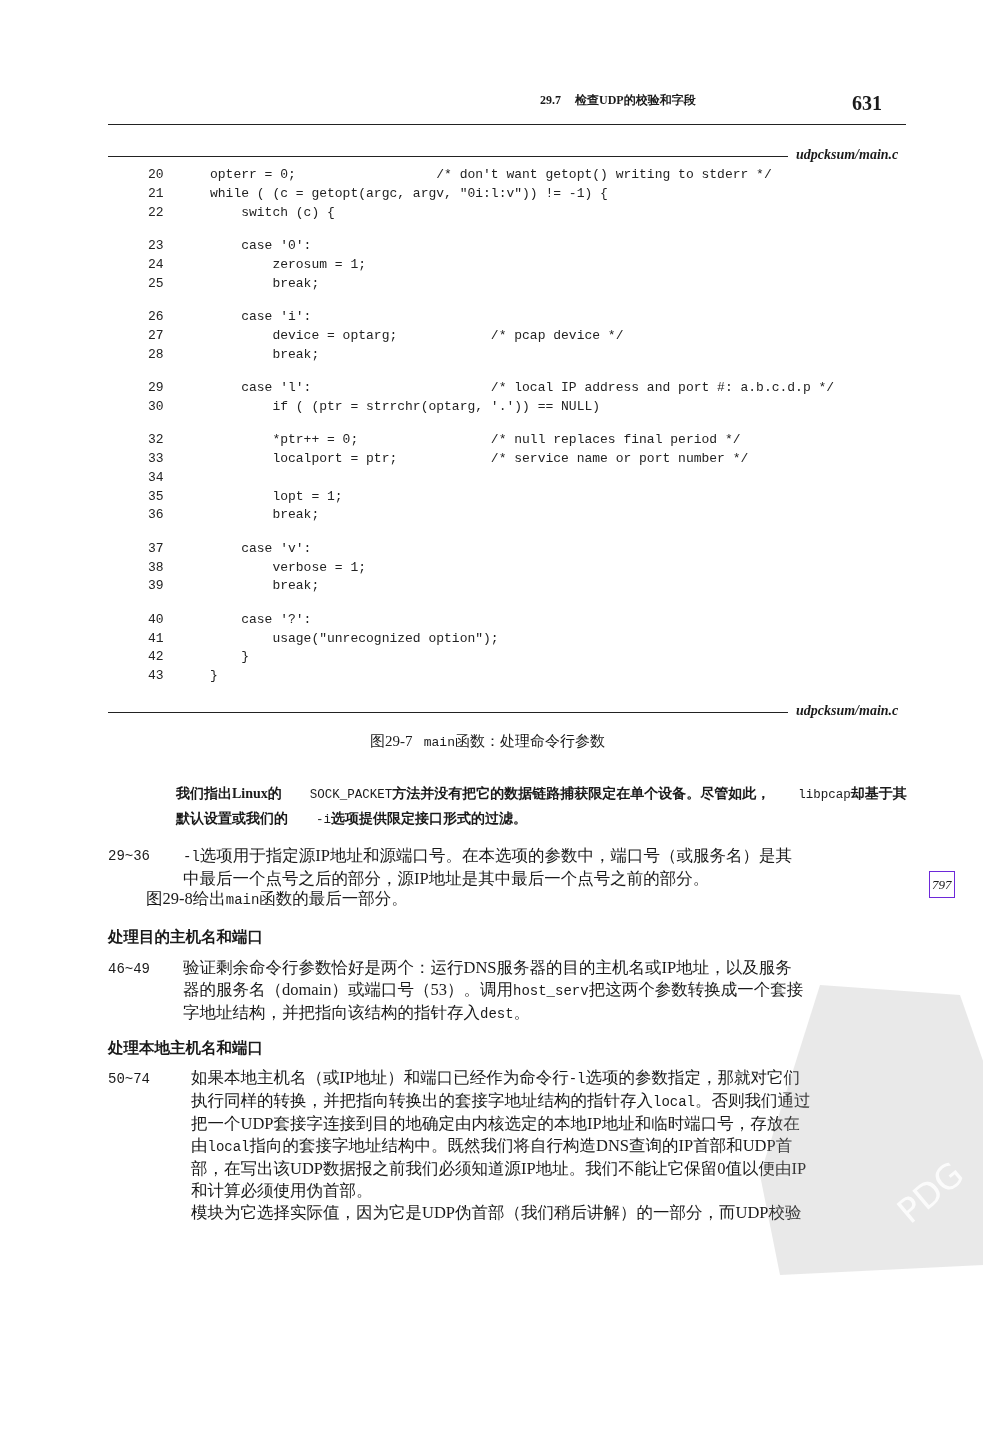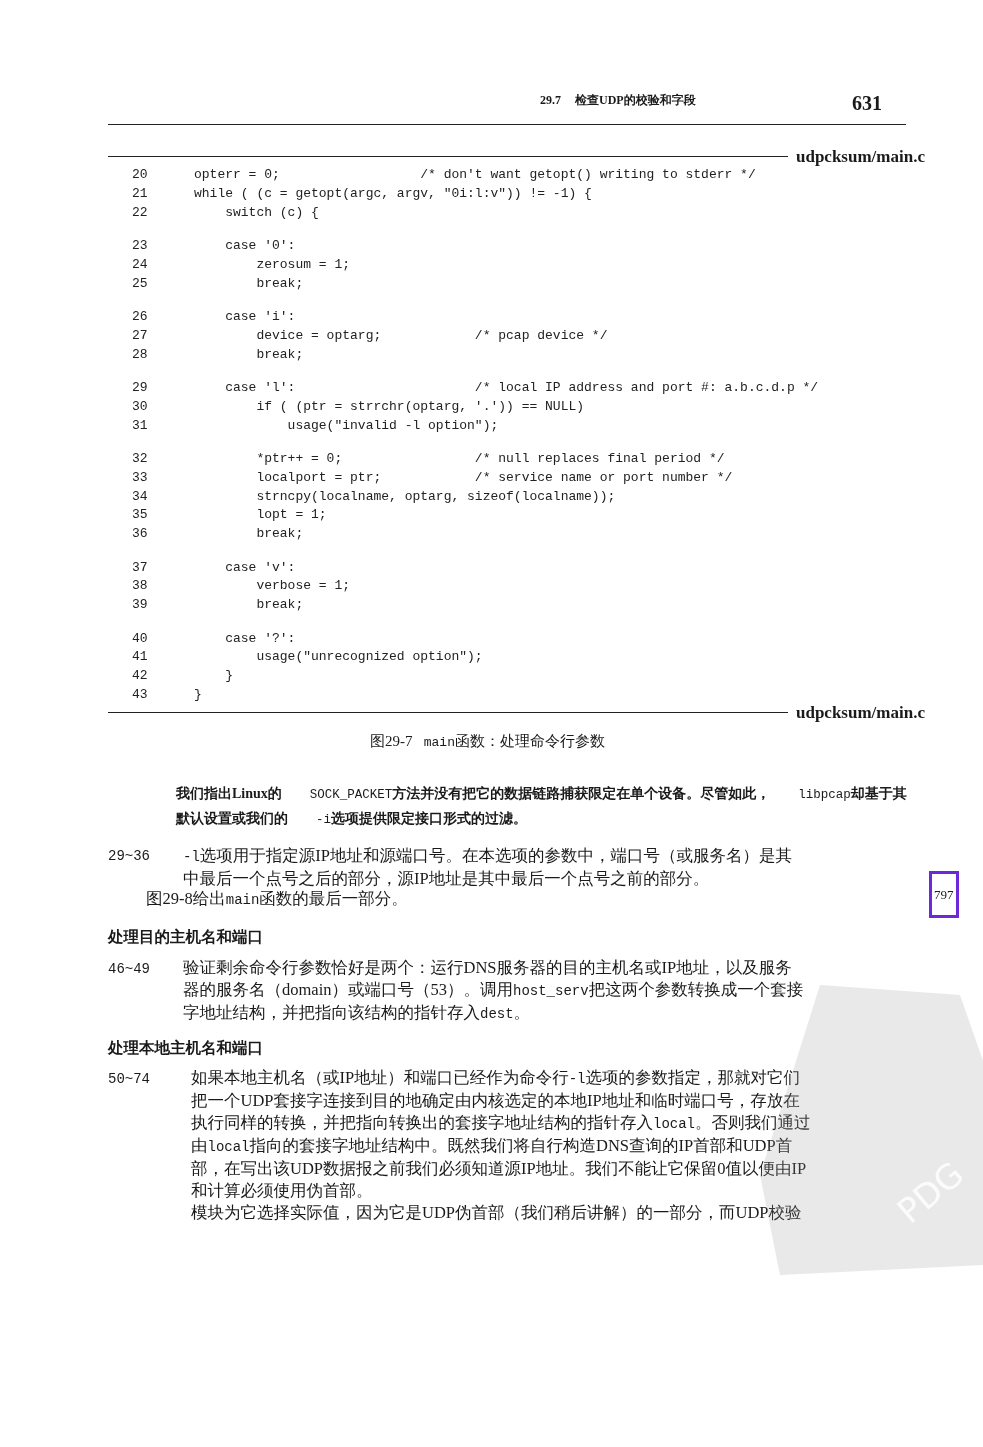--- a/index.html
+++ b/index.html
@@ -4,37 +4,37 @@
 <style>
   html, body { margin: 0; padding: 0; background: #ffffff; }
   body { width: 983px; height: 1447px; position: relative; overflow: hidden; color: #1a1a1a;
          font-family: "Liberation Serif", "DejaVu Serif", serif; }
   .abs { position: absolute; }
   .header-title { left: 540px; top: 92px; font-size: 12px; font-weight: bold; white-space: nowrap; }
   .header-title .sect { margin-right: 14px; }
   .header-page { left: 852px; top: 92px; font-size: 20px; font-weight: bold; text-align: center; }
   .header-rule { left: 108px; top: 124px; width: 798px; height: 1px; background: #222; }
   .code-rule { height: 1px; background: #222; }
-  .file-label { font-weight: bold; font-size: 17px; white-space: nowrap; }
-  .code { left: 124px; top: 166px; width: 780px; font-family: "Liberation Mono", "DejaVu Sans Mono", monospace;
+  .file-label { font-style: italic; font-weight: bold; font-size: 14px; white-space: nowrap; }
+  .code { left: 140px; top: 166px; width: 780px; font-family: "Liberation Mono", "DejaVu Sans Mono", monospace;
           font-size: 13px; color: #222; }
   .code-line { height: 18.8px; line-height: 18.8px; white-space: pre; position: relative; }
   .code-gap { height: 14.6px; }
   .ln { position: absolute; left: 8px; width: 30px; color: #222; }
   .src { position: absolute; left: 70px; }
   .caption { left: 370px; top: 732px; font-size: 15px; white-space: nowrap; }
   .caption .mono { font-family: "Liberation Mono", monospace; font-size: 13px; }
   .note { left: 176px; top: 782px; width: 740px; font-size: 14px; line-height: 23px; font-weight: bold; }
   .note .mono { font-family: "Liberation Mono", monospace; font-weight: normal; font-size: 12.5px; padding-left: 28px; }
   .para { font-size: 16.5px; line-height: 22px; }
   .para .mono { font-family: "Liberation Mono", monospace; font-size: 14px; }
   .lines-ref { font-family: "Liberation Mono", monospace; font-size: 14px; white-space: nowrap; }
   .body-text { left: 183px; width: 730px; }
   .heading { left: 108px; font-family: "DejaVu Sans", "Liberation Sans", sans-serif; font-weight: bold; font-size: 15.5px; }
-  .margin-box { left: 929px; top: 871px; border: 3px solid #6d28d9; font-size: 13px; padding: 12px 2px; line-height: 17px; }
+  .margin-box { left: 929px; top: 871px; border: 1px solid #6d28d9; font-size: 13px; padding: 4px 2px; line-height: 17px; font-style: italic; }
   .watermark { left: 760px; top: 975px; width: 240px; height: 310px; }
 </style>
 </head>
 <body>
 
 <div class="abs header-title">
   <span class="sect">29.7</span><span>检查UDP的校验和字段</span>
 </div>
 <div class="abs header-page">631</div>
 <div class="abs header-rule"></div>
@@ -50,25 +50,24 @@
     <div class="code-line"><span class="ln">23</span><span class="src">    case '0':</span></div>
     <div class="code-line"><span class="ln">24</span><span class="src">        zerosum = 1;</span></div>
     <div class="code-line"><span class="ln">25</span><span class="src">        break;</span></div>
     <div class="code-gap"></div>
     <div class="code-line"><span class="ln">26</span><span class="src">    case 'i':</span></div>
     <div class="code-line"><span class="ln">27</span><span class="src">        device = optarg;            /* pcap device */</span></div>
     <div class="code-line"><span class="ln">28</span><span class="src">        break;</span></div>
     <div class="code-gap"></div>
     <div class="code-line"><span class="ln">29</span><span class="src">    case 'l':                       /* local IP address and port #: a.b.c.d.p */</span></div>
     <div class="code-line"><span class="ln">30</span><span class="src">        if ( (ptr = strrchr(optarg, '.')) == NULL)</span></div>
-    <div class="code-line"><span class="ln">31</span><span class="src">            usage("invalid -l option");</span></div>
     <div class="code-gap"></div>
     <div class="code-line"><span class="ln">32</span><span class="src">        *ptr++ = 0;                 /* null replaces final period */</span></div>
     <div class="code-line"><span class="ln">33</span><span class="src">        localport = ptr;            /* service name or port number */</span></div>
-    <div class="code-line"><span class="ln">34</span><span class="src">        strncpy(localname, optarg, sizeof(localname));</span></div>
+    <div class="code-line"><span class="ln">34</span></div>
     <div class="code-line"><span class="ln">35</span><span class="src">        lopt = 1;</span></div>
     <div class="code-line"><span class="ln">36</span><span class="src">        break;</span></div>
     <div class="code-gap"></div>
     <div class="code-line"><span class="ln">37</span><span class="src">    case 'v':</span></div>
     <div class="code-line"><span class="ln">38</span><span class="src">        verbose = 1;</span></div>
     <div class="code-line"><span class="ln">39</span><span class="src">        break;</span></div>
     <div class="code-gap"></div>
     <div class="code-line"><span class="ln">40</span><span class="src">    case '?':</span></div>
     <div class="code-line"><span class="ln">41</span><span class="src">        usage("unrecognized option");</span></div>
     <div class="code-line"><span class="ln">42</span><span class="src">    }</span></div>
@@ -104,22 +103,22 @@
   <div>验证剩余命令行参数恰好是两个：运行DNS服务器的目的主机名或IP地址，以及服务</div>
   <div><span>器的服务名（domain）或端口号（53）。调用</span><span class="mono">host_serv</span><span>把这两个参数转换成一个套接</span></div>
   <div><span>字地址结构，并把指向该结构的指针存入</span><span class="mono">dest</span><span>。</span></div>
 </div>
 
 <div class="abs heading" style="top:1038px;">处理本地主机名和端口</div>
 
 <div class="abs lines-ref" style="left:108px; top:1071px;">50~74</div>
 <div class="abs para body-text" style="top:1067px;margin-left:8px;">
   <div><span>如果本地主机名（或IP地址）和端口已经作为命令行</span><span class="mono">-l</span><span>选项的参数指定，那就对它们</span></div>
+  <div><span>执行同样的转换，并把指向转换出的套接字地址结构的指针存入</span><span class="mono">local</span><span>。否则我们通过</span></div>
   <div>把一个UDP套接字连接到目的地确定由内核选定的本地IP地址和临时端口号，存放在</div>
-  <div><span>执行同样的转换，并把指向转换出的套接字地址结构的指针存入</span><span class="mono">local</span><span>。否则我们通过</span></div>
   <div><span>由</span><span class="mono">local</span><span>指向的套接字地址结构中。既然我们将自行构造DNS查询的IP首部和UDP首</span></div>
   <div>部，在写出该UDP数据报之前我们必须知道源IP地址。我们不能让它保留0值以便由IP</div>
   <div>和计算必须使用伪首部。</div>
   <div>模块为它选择实际值，因为它是UDP伪首部（我们稍后讲解）的一部分，而UDP校验</div>
 </div>
 
 <svg class="abs watermark" viewBox="0 0 240 310">
   <path d="M60 10 L200 20 L235 120 L225 290 L20 300 L0 200 Z" fill="#9a9a9a" opacity="0.22"></path>
   <text x="150" y="250" font-family="DejaVu Sans, sans-serif" font-size="34" fill="#ffffff" opacity="0.85" transform="rotate(-40 150 250)">PDG</text>
 </svg>

